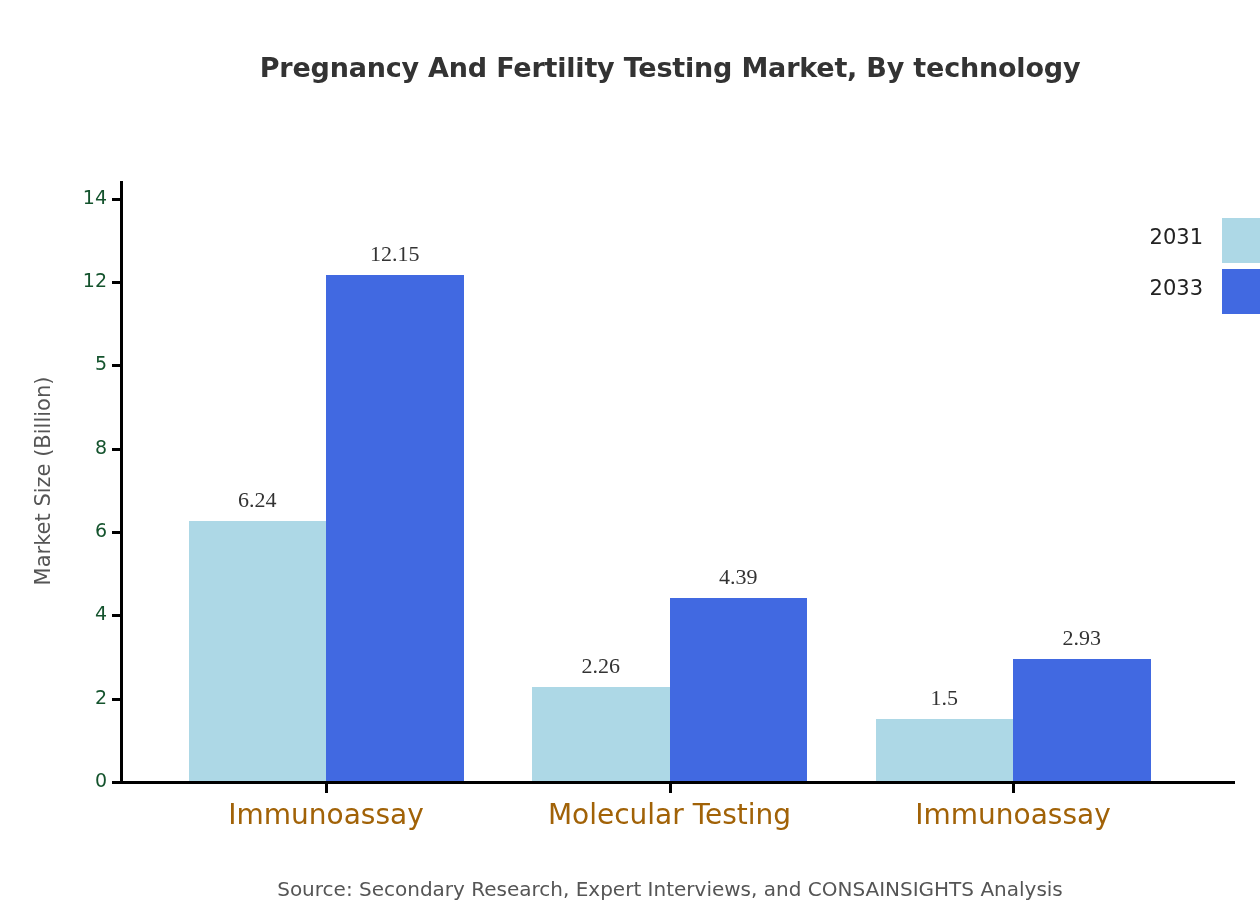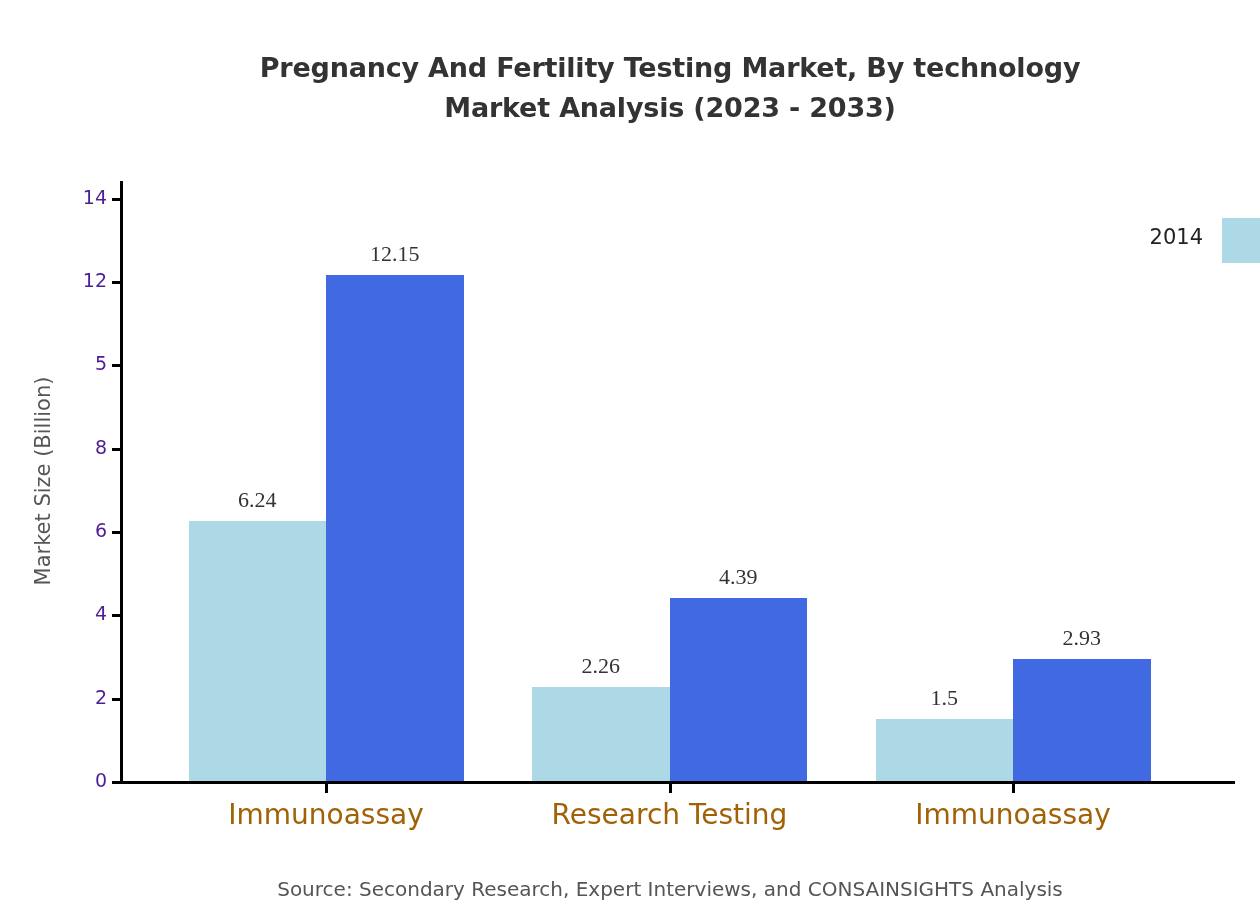--- a/index.html
+++ b/index.html
@@ -80,21 +80,21 @@
     position: absolute;
     left: 0;
     height: 3px;
   }
   .ytick-label {
     position: absolute;
     right: 100%;
     margin-right: 13px;
     top: -12px;
     font-size: 19px;
-    color: #4c1d95;
+    color: #14532d;
     white-space: nowrap;
     line-height: 22px;
   }
 
   
   .xtick {
     position: absolute;
     top: 600px;
   }
   .xtick-mark {
@@ -188,21 +188,21 @@
     text-align: center;
     font-size: 20px;
     color: #555555;
   }
 </style>
 </head>
 <body>
 
 <div id="figure">
 
-  <div class="chart-title"><span>Pregnancy And Fertility Testing Market, By technology</span><br><span>Market Analysis (2023 - 2033)</span></div>
+  <div class="chart-title"><span>Pregnancy And Fertility Testing Market, By technology</span><br></div>
 
   <div id="ylabel-wrap">
     <div class="ylabel">Market Size (Billion)</div>
   </div>
 
   <div id="plot">
     <div class="spine-left"></div>
     <div class="spine-bottom"></div>
     <div id="yticks">
         <div class="ytick" style="top: 600px;">
@@ -238,21 +238,21 @@
           <div class="ytick-label">14</div>
         </div>
       </div>
     <div id="xticks">
         <div class="xtick" style="left: 206px;">
           <div class="xtick-mark"></div>
           <div class="xtick-label">Immunoassay</div>
         </div>
         <div class="xtick" style="left: 549.5px;">
           <div class="xtick-mark"></div>
-          <div class="xtick-label">Research Testing</div>
+          <div class="xtick-label">Molecular Testing</div>
         </div>
         <div class="xtick" style="left: 893px;">
           <div class="xtick-mark"></div>
           <div class="xtick-label">Immunoassay</div>
         </div>
       </div>
     <div id="bars">
         <div class="bar" style="left: 68.5px; width: 137.5px; height: 260px; background: rgb(173, 216, 230);"></div>
         <div class="bar-label" style="left: 137.25px; top: 306px;">6.24</div>
         <div class="bar" style="left: 412px; width: 137.5px; height: 94.1667px; background: rgb(173, 216, 230);"></div>
@@ -263,19 +263,23 @@
         <div class="bar-label" style="left: 274.75px; top: 59.75px;">12.15</div>
         <div class="bar" style="left: 549.5px; width: 137.5px; height: 182.917px; background: rgb(65, 105, 225);"></div>
         <div class="bar-label" style="left: 618.25px; top: 383.083px;">4.39</div>
         <div class="bar" style="left: 893px; width: 137.5px; height: 122.083px; background: rgb(65, 105, 225);"></div>
         <div class="bar-label" style="left: 961.75px; top: 443.917px;">2.93</div>
       </div>
   </div>
 
   <div id="legend">
       <div class="legend-row">
-        <span class="legend-text">2014</span>
+        <span class="legend-text">2031</span>
         <span class="legend-swatch" style="background: rgb(173, 216, 230);"></span>
+      </div>
+      <div class="legend-row">
+        <span class="legend-text">2033</span>
+        <span class="legend-swatch" style="background: rgb(65, 105, 225);"></span>
       </div>
     </div>
 
   <div class="source-note">Source: Secondary Research, Expert Interviews, and CONSAINSIGHTS Analysis</div>
 </div>
 
 </body></html>

